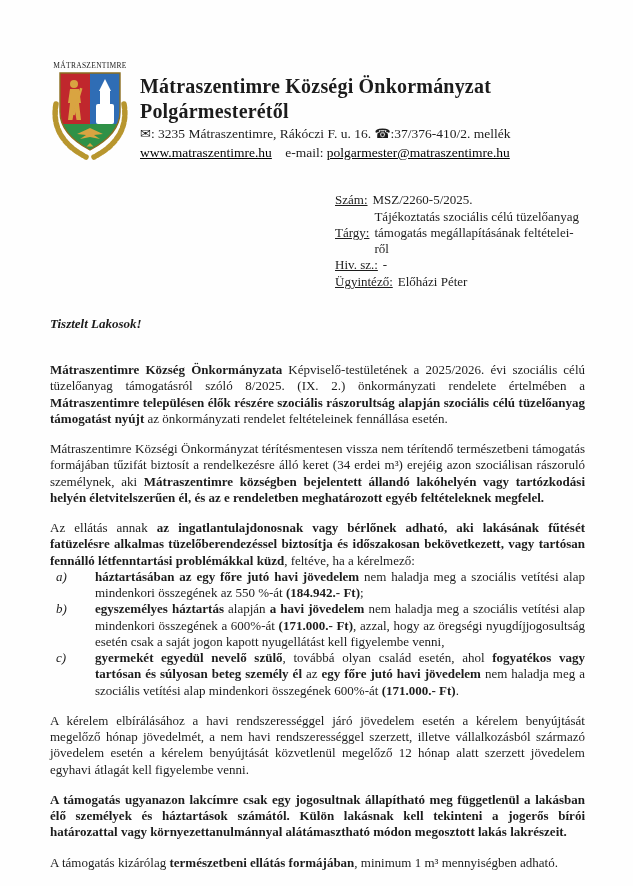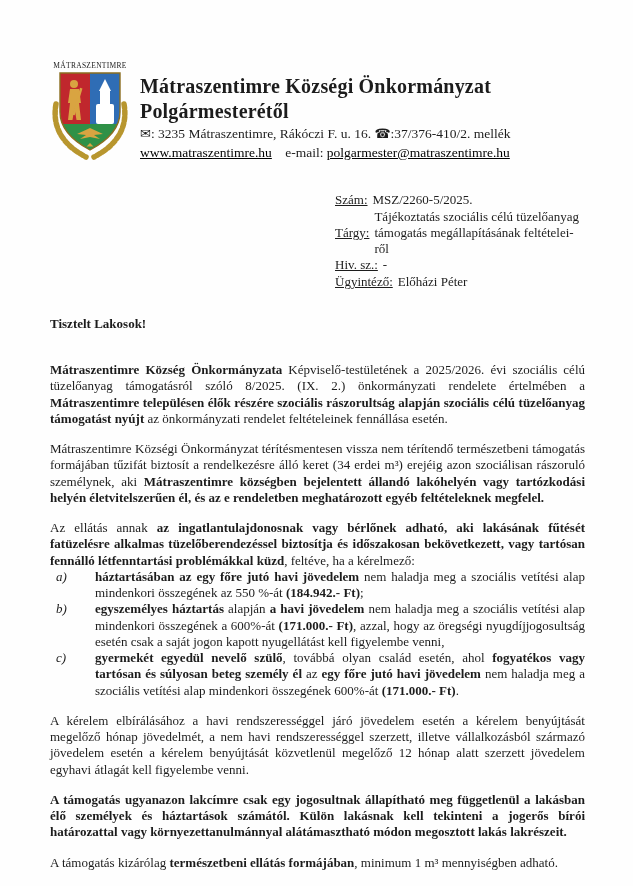--- a/index.html
+++ b/index.html
@@ -19,21 +19,21 @@
   .links-line{font-size:13.5px;}
   .links-line a{color:#000000;text-decoration:underline;}
   .links-line .sep{display:inline-block;width:10px;}
   
   .refblock{margin:26px 0 0 285px;}
   .refrow{display:flex;align-items:center;}
   .reflabel{text-decoration:underline;white-space:nowrap;}
   .refvalue{white-space:pre-line;margin-left:5px;}
   
   .body-text{margin-top:26px;}
-  .salutation{font-weight:bold;margin:0 0 30px 0;}
+  .salutation{font-weight:bold;margin:0 0 30px 0;font-style:italic;}
   .para{text-align:justify;margin:14px 0 0 0;}
   .para.first{margin-top:0;}
   .b{font-weight:bold;}
   .cond-list{margin:0;}
   .cond-item{position:relative;padding-left:45px;text-align:justify;}
   .cond-marker{position:absolute;left:6px;top:0;font-style:italic;}
 </style>
 </head>
 <body>
 

